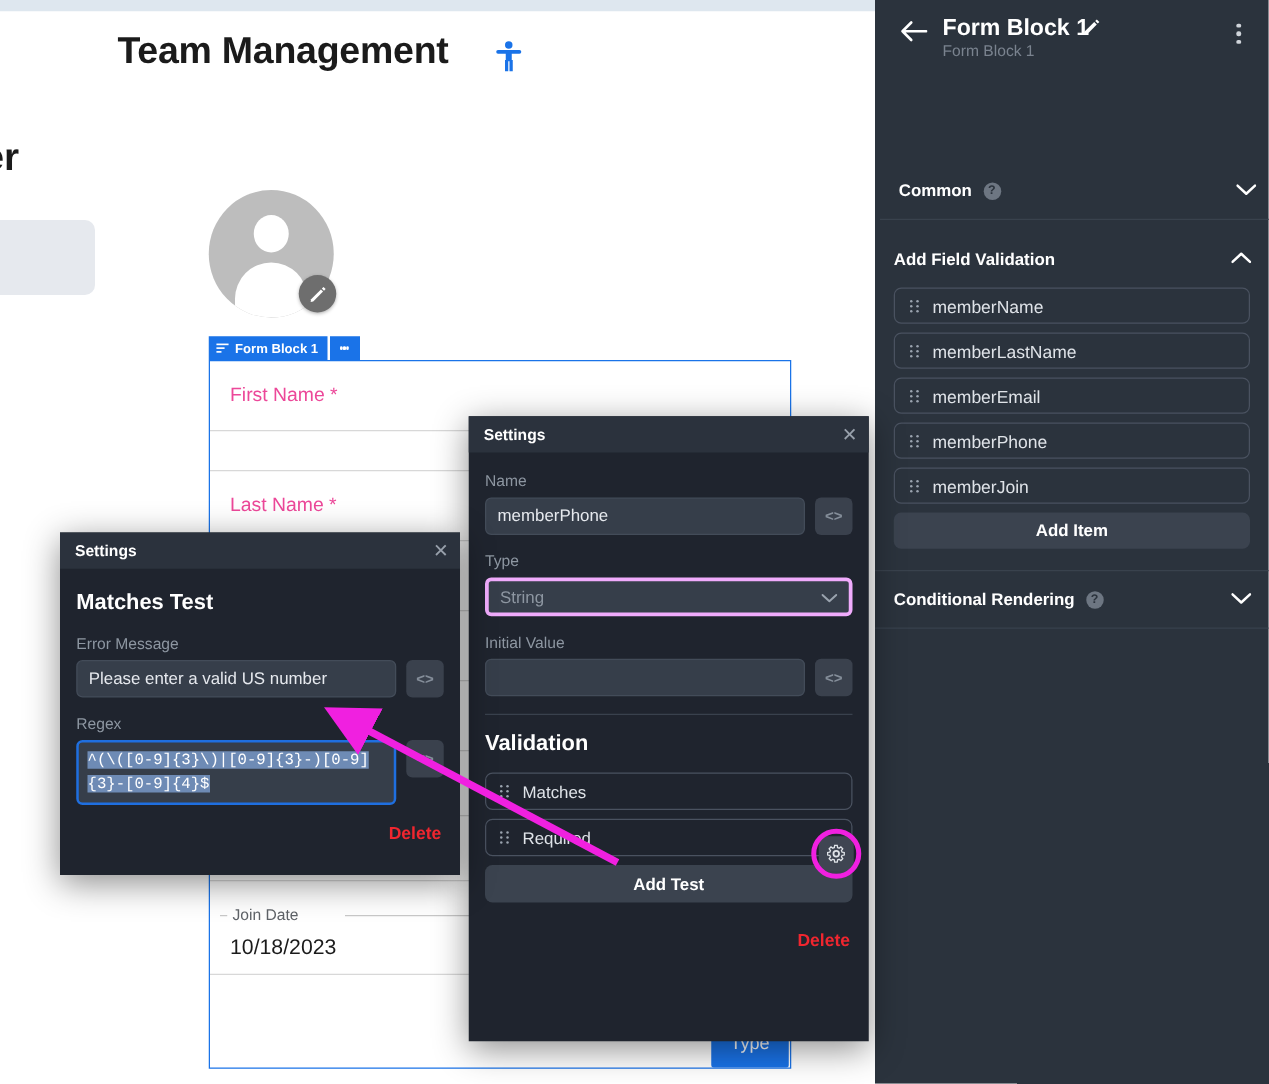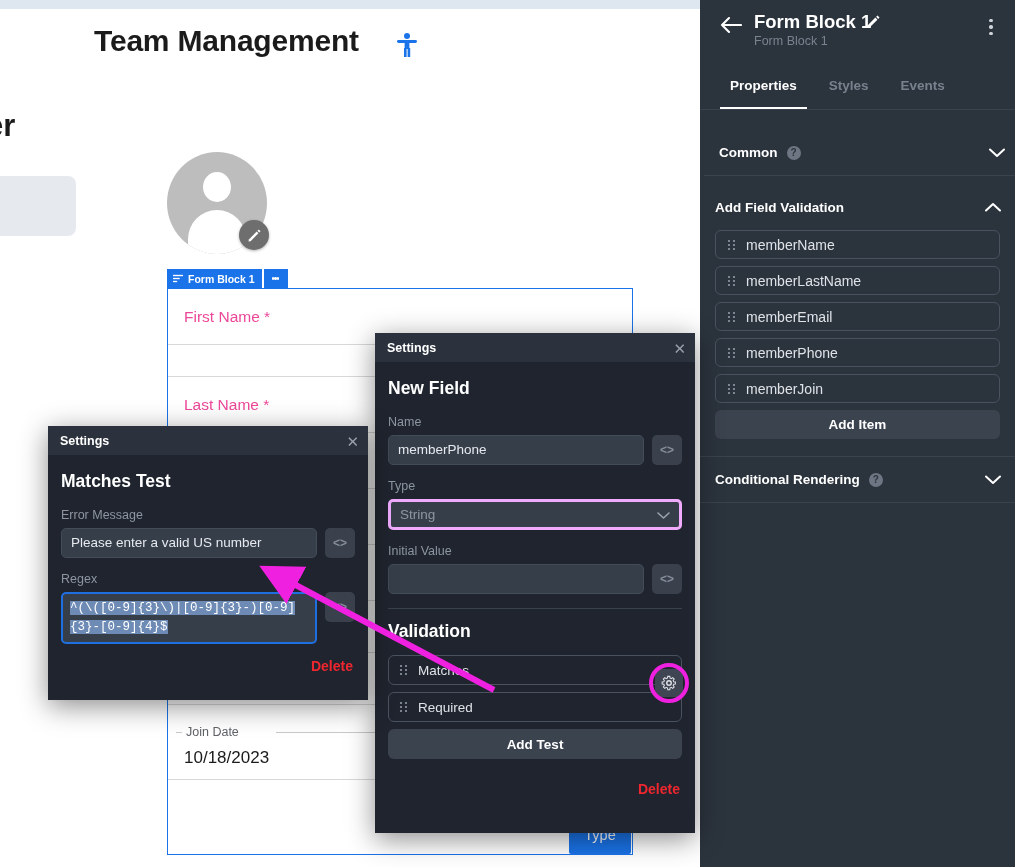--- a/index.html
+++ b/index.html
@@ -373,25 +373,20 @@
         </svg>
       </div>
       <div id="sb-subtitle">Form Block 1</div>
       <div id="sb-kebab">
         <span class="sb-kdot"></span>
           <span class="sb-kdot"></span>
           <span class="sb-kdot"></span>
       </div>
     </div>
 
-    <div id="sb-tabs">
-      <div class="sb-tab active">Properties</div>
-      <div class="sb-tab">Styles</div>
-      <div class="sb-tab">Events</div>
-    </div>
 
     <div id="sec-common">
       <div class="sb-section-head">
         <span class="sb-section-title">Common</span>
         <span class="help-icon">?</span>
         <span class="chev">
           <svg width="16" height="10" viewBox="0 0 16 10">
               <path d="M1 1.5 L8 8 L15 1.5" stroke="#ffffff" stroke-width="2" fill="none" stroke-linecap="round" stroke-linejoin="round"></path>
             </svg>
         </span>
@@ -479,21 +474,20 @@
       </div>
     </div>
   </div>
 
   <div class="modal" id="modal-newfield">
     <div class="modal-head">
       <span class="t">Settings</span>
       <span class="modal-close">✕</span>
     </div>
     <div class="modal-body">
-      <div class="modal-h2">New Field</div>
 
       <div class="fld-label">Name</div>
       <div class="fld-row">
         <div class="fld-input">memberPhone</div>
         <div class="code-btn">&lt;&gt;</div>
       </div>
 
       <div class="fld-label">Type</div>
       <div class="fld-row">
         <div class="select-like" style="flex:1;">

